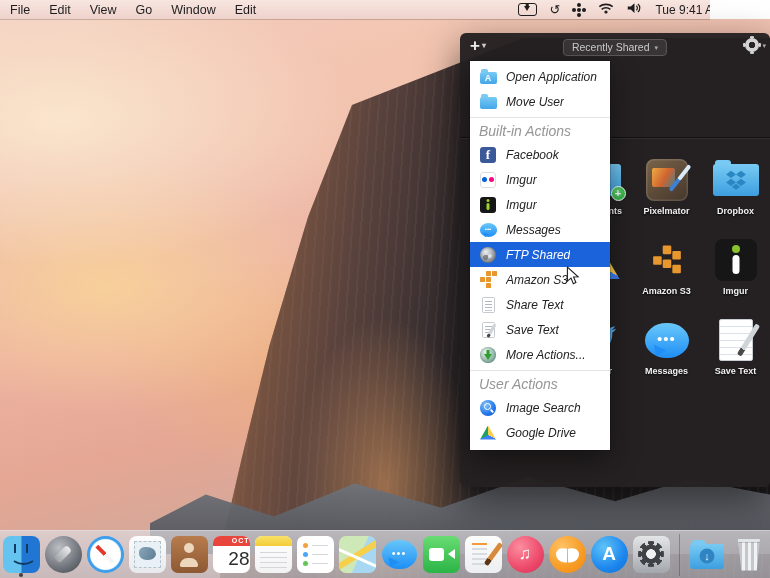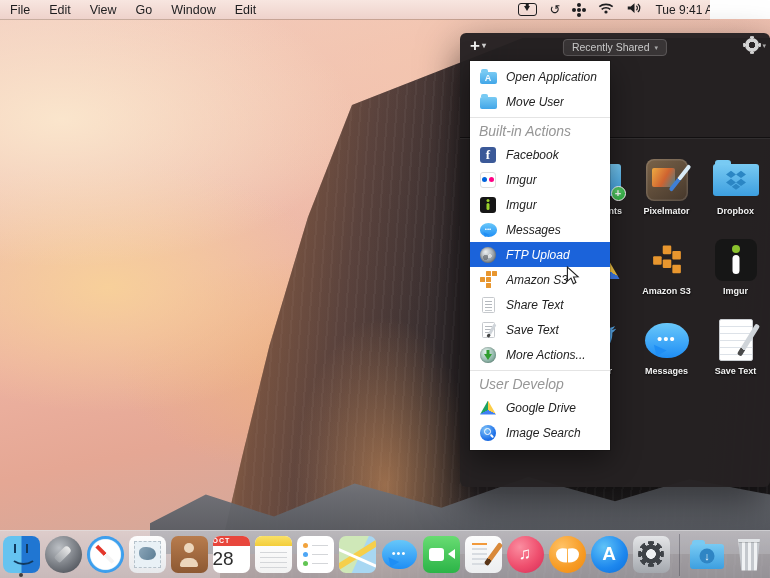--- a/index.html
+++ b/index.html
@@ -177,21 +177,21 @@
   #safari { border-radius:50%; background:radial-gradient(circle,#ffffff 56%,#d9ecf9 58%,#41a3ef 61%,#1b7ee0); }
   #safari::after { content:""; position:absolute; left:50%; top:7px; width:3.5px; height:23px; margin-left:-1.75px;
     background:linear-gradient(#e3372b 0 50%,#f4f4f4 50%); transform:rotate(-45deg); }
   #mail { border-radius:8px; background:linear-gradient(#fdfdfd,#e7e9ec); }
   #mail::before { content:""; position:absolute; inset:5px; background:#e9f1f6; border:1px dashed #b6c2cb; }
   #mail::after { content:""; position:absolute; left:10px; top:11px; width:17px; height:13px; border-radius:40% 60% 50% 50%;
     background:linear-gradient(120deg,#8aa5b8,#5c7d94); }
   #contacts { border-radius:7px; background:linear-gradient(#b87c4d,#8d5933); }
   #contacts::before { content:""; position:absolute; left:50%; top:7px; transform:translateX(-50%); width:10px; height:10px; border-radius:50%; background:#ecd6bc; }
   #contacts::after { content:""; position:absolute; left:50%; bottom:6px; transform:translateX(-50%); width:18px; height:9px; border-radius:9px 9px 2px 2px; background:#ecd6bc; }
-  #calendar { border-radius:7px; background:#fff; overflow:hidden; text-align:left; }
+  #calendar { border-radius:7px; background:#fff; overflow:hidden; text-align:right; }
   .cal-m { display:block; background:#e8463c; color:#fff; font-weight:bold; font-size:7px; line-height:10px; letter-spacing:1px; }
   .cal-d { display:block; color:#2d2d2d; font-size:19px; line-height:26px; font-weight:300; }
   #notes { border-radius:7px; background:linear-gradient(#ffffff,#f2f2f2); }
   #notes::before { content:""; position:absolute; left:0; right:0; top:0; height:10px; border-radius:7px 7px 0 0; background:linear-gradient(#f9e067,#f3cd3a); }
   #notes::after { content:""; position:absolute; left:5px; right:5px; top:16px; height:1.5px; background:#d4d6d9; box-shadow:0 5px 0 #d4d6d9, 0 10px 0 #d4d6d9, 0 15px 0 #d4d6d9; }
   #reminders { border-radius:7px; background:#fff; }
   #reminders::before { content:""; position:absolute; left:6px; top:7px; width:5px; height:5px; border-radius:50%; background:#f2a33c;
     box-shadow:0 9px 0 #4da6f5, 0 18px 0 #62c554; }
   #reminders::after { content:""; position:absolute; left:15px; top:9px; width:16px; height:1.5px; background:#d4d6d9; box-shadow:0 9px 0 #d4d6d9, 0 18px 0 #d4d6d9; }
   #maps { border-radius:7px; background:linear-gradient(115deg,#cfe8b8 54%,#a8d7f2 56%); overflow:hidden; }
@@ -392,21 +392,21 @@
     <div class="mrow">
       <span class="ic">
           <span class="msg-s"></span>
         </span>
       <span class="mlabel">Messages</span>
     </div>
     <div class="mrow sel">
       <span class="ic">
           <span class="globe"></span>
         </span>
-      <span class="mlabel">FTP Upload</span>
+      <span class="mlabel">FTP Shared</span>
     </div>
     <div class="mrow">
       <span class="ic">
         <span class="s3-s">
             <i class="h"></i>
             <i></i>
             <i></i>
             <i></i>
             <i></i>
             <i class="h"></i>
@@ -429,32 +429,32 @@
         </span>
       <span class="mlabel">Save Text</span>
     </div>
     <div class="mrow">
       <span class="ic">
           <span class="more-g"></span>
         </span>
       <span class="mlabel">More Actions...</span>
     </div>
 
-    <div class="mhead">User Develop</div>
+    <div class="mhead">User Actions</div>
+    <div class="mrow">
+      <span class="ic">
+          <span class="isearch"></span>
+        </span>
+      <span class="mlabel">Image Search</span>
+    </div>
     <div class="mrow">
       <span class="ic">
           <span class="gdrive-s"></span>
         </span>
       <span class="mlabel">Google Drive</span>
-    </div>
-    <div class="mrow">
-      <span class="ic">
-          <span class="isearch"></span>
-        </span>
-      <span class="mlabel">Image Search</span>
     </div>
   </div>
 
   <div class="cursor">
     <svg width="14" height="19" viewBox="0 0 12 17">
       <path d="M1 1 L1 13.5 L4.2 10.8 L6.3 15.8 L8.6 14.8 L6.5 9.9 L10.6 9.6 Z" fill="#fff" stroke="#222" stroke-width="1"></path>
     </svg>
   </div>
 
   <div class="dock">

